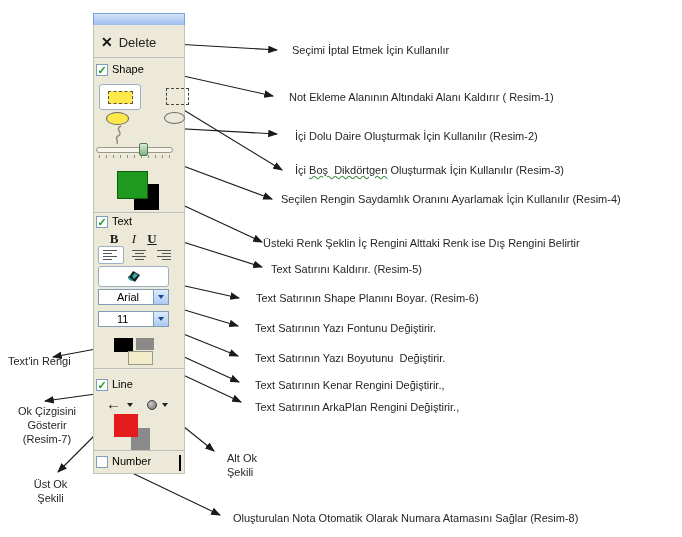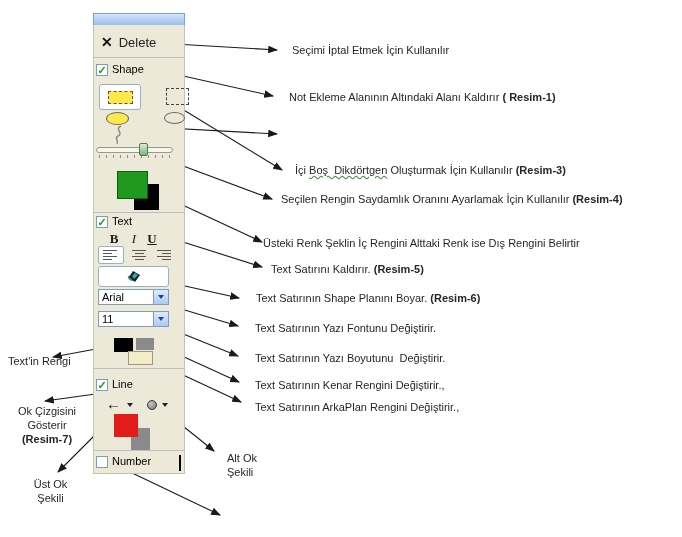--- a/index.html
+++ b/index.html
@@ -37,34 +37,34 @@
     width:16px;text-align:center;cursor:default;}
   .algn{position:absolute;height:17px;width:24px;display:flex;flex-direction:column;gap:2px;
     justify-content:center;padding:0 4px;box-sizing:border-box;}
   .algn i{display:block;height:1px;background:#555;}
   .algn.c{align-items:center}.algn.r{align-items:flex-end}.algn.l{align-items:flex-start}
   .algn.sel{background:#fff;border:1px solid #9ab0c8;border-radius:2px;}
   .wbtn{position:absolute;background:#fff;border:1px solid #9ab0c8;border-radius:3px;
     display:flex;align-items:center;justify-content:center;box-sizing:border-box;}
   .combo{position:absolute;width:71px;height:16px;background:#fff;border:1px solid #7f9db9;
     box-sizing:border-box;display:flex;align-items:center;}
-  .combo .val{flex:1;font-size:11px;color:#000;padding-left:3px;line-height:14px;}
+  .combo .val{flex:1;font-size:11px;color:#000;padding-left:18px;line-height:14px;}
   .combo .drop{width:15px;height:100%;background:linear-gradient(#dcebfd,#aecaf0);
     border-left:1px solid #7f9db9;display:flex;align-items:center;justify-content:center;box-sizing:border-box;}
   .tri{width:0;height:0;border-left:3px solid transparent;border-right:3px solid transparent;
     border-top:4px solid #21428c;}
   .tri-sm{width:0;height:0;border-left:3px solid transparent;border-right:3px solid transparent;
     border-top:4px solid #222;position:absolute;}
   .larrow{position:absolute;font-size:15px;font-weight:bold;color:#111;line-height:14px;}
   .circ{position:absolute;width:10px;height:10px;border-radius:50%;
     background:radial-gradient(circle at 35% 35%,#c9c9c9,#6e6e6e);border:1px solid #3a3a3a;box-sizing:border-box;}
   .cursorbar{position:absolute;width:2px;height:16px;background:#000;}
   
   .ann{position:absolute;font-size:11px;color:#262626;white-space:pre;line-height:14px;}
-  .ann .b{font-weight:bold;}
+  .ann .b{font-weight:normal;}
   .ann .wavy{text-decoration-line:underline;text-decoration-style:wavy;text-decoration-color:#3f8a3f;}
   .ann.center{text-align:center;white-space:normal;}
   svg.overlay{position:absolute;left:0;top:0;pointer-events:none;}
   svg.overlay line{stroke:#1a1a1a;stroke-width:1.1;}
 </style>
 </head>
 <body>
 
 <div id="stage">
 
@@ -191,30 +191,32 @@
   <div class="swatch" style="left:114px;top:414px;width:24px;height:23px;background:#e31b1b"></div>
 
   <div class="divider" style="top:450px"></div>
 
   <span class="cb" style="left:96px;top:456px"></span>
   <span class="plabel" style="left:112px;top:455px">Number</span>
   <span class="cursorbar" style="left:179px;top:455px"></span>
 
   <div class="ann" style="left:292px;top:43px"><span>Seçimi İptal Etmek İçin Kullanılır</span></div>
   <div class="ann" style="left:289px;top:90px"><span>Not Ekleme Alanının Altındaki Alanı Kaldırır </span><span class="b">( Resim-1)</span></div>
+  <div class="ann" style="left:295px;top:129px"><span>İçi Dolu Daire Oluşturmak İçin Kullanılır </span><span class="b">(Resim-2)</span></div>
   <div class="ann" style="left:295px;top:163px"><span>İçi </span><span class="wavy">Boş  Dikdörtgen</span><span> Oluşturmak İçin Kullanılır </span><span class="b">(Resim-3)</span></div>
   <div class="ann" style="left:281px;top:192px"><span>Seçilen Rengin Saydamlık Oranını Ayarlamak İçin Kullanılır </span><span class="b">(Resim-4)</span></div>
   <div class="ann" style="left:263px;top:236px"><span>Üsteki Renk Şeklin İç Rengini Alttaki Renk ise Dış Rengini Belirtir</span></div>
   <div class="ann" style="left:271px;top:262px"><span>Text Satırını Kaldırır. </span><span class="b">(Resim-5)</span></div>
   <div class="ann" style="left:256px;top:291px"><span>Text Satırının Shape Planını Boyar. </span><span class="b">(Resim-6)</span></div>
   <div class="ann" style="left:255px;top:351px"><span>Text Satırının Yazı Boyutunu  Değiştirir.</span></div>
   <div class="ann" style="left:255px;top:321px"><span>Text Satırının Yazı Fontunu Değiştirir.</span></div>
   <div class="ann" style="left:255px;top:400px"><span>Text Satırının ArkaPlan Rengini Değiştirir.,</span></div>
   <div class="ann" style="left:255px;top:378px"><span>Text Satırının Kenar Rengini Değiştirir.,</span></div>
   <div class="ann" style="left:227px;top:451px"><span>Alt Ok</span><br><span>Şekili</span></div>
+  <div class="ann" style="left:233px;top:511px"><span>Oluşturulan Nota Otomatik Olarak Numara Atamasını Sağlar </span><span class="b">(Resim-8)</span></div>
 
   <div class="ann" style="left:8px;top:354px"><span>Text'in Rengi</span></div>
   <div class="ann center" style="left:14px;top:404px;width:66px">
     <span>Ok Çizgisini</span><br>
     <span>Gösterir</span><br>
     <span class="b">(Resim-7)</span>
   </div>
   <div class="ann center" style="left:28px;top:477px;width:45px">
     <span>Üst Ok</span><br>
     <span>Şekili</span>

